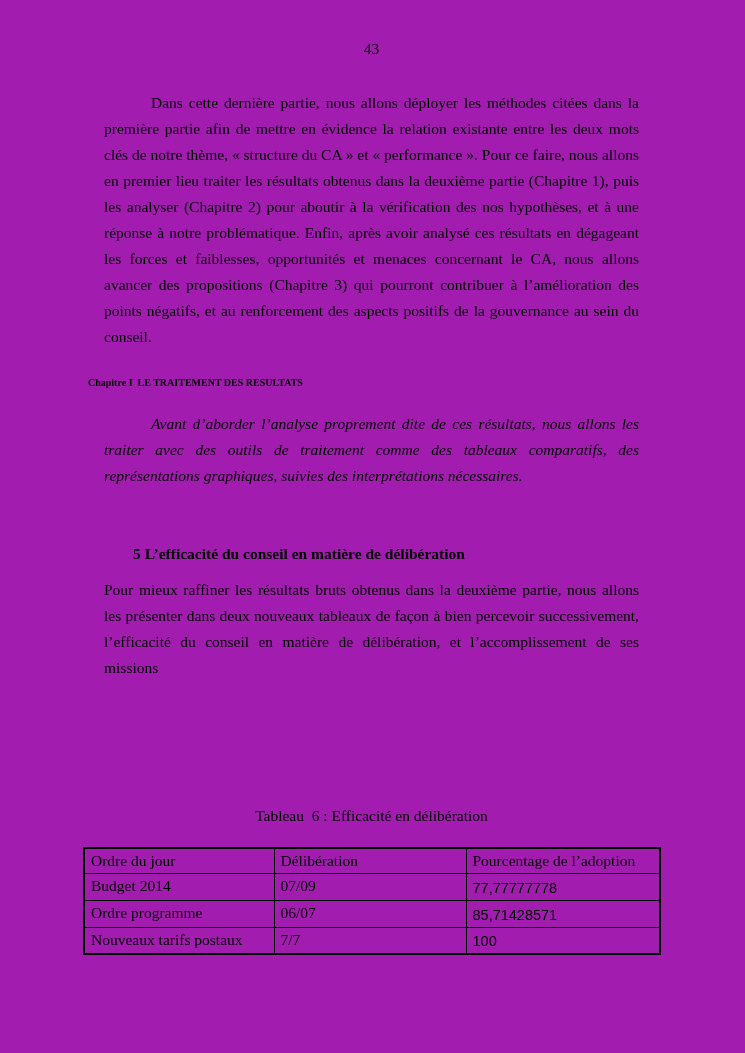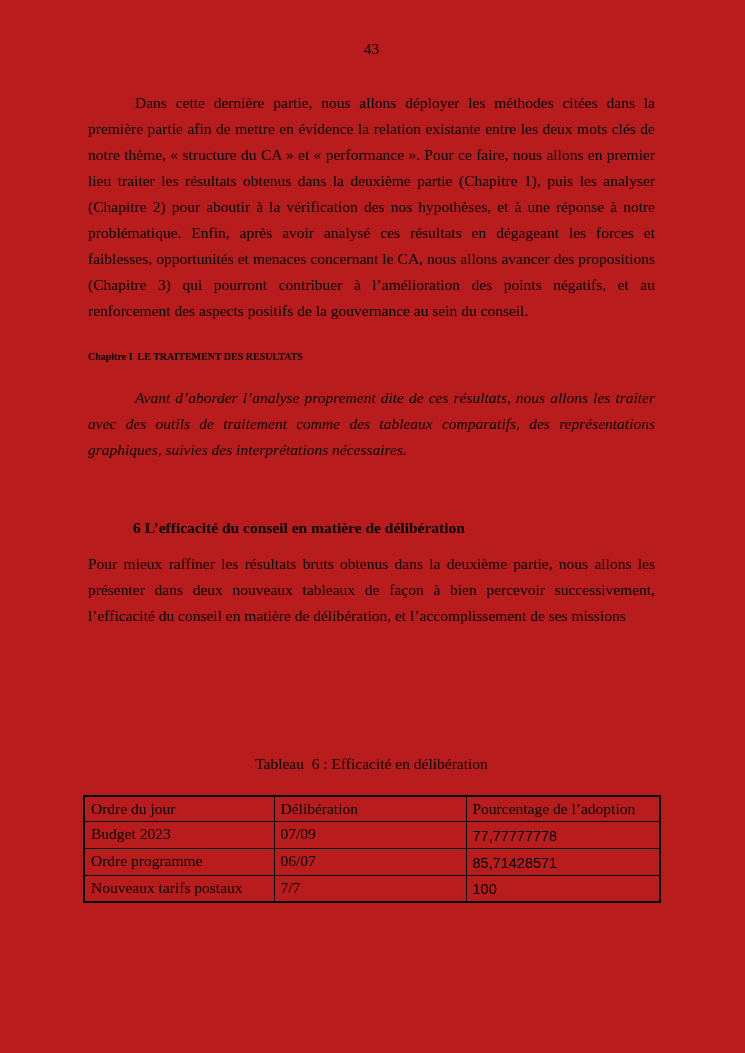--- a/index.html
+++ b/index.html
@@ -1,37 +1,37 @@
 <!DOCTYPE html>
 <html><head>
 <meta charset="utf-8">
 <style>
   html, body { margin: 0; padding: 0; background: #e8e8e8; }
   .page {
     position: relative;
     width: 745px;
     height: 1053px;
     margin: 0 auto;
-    background: #b91c1c;
+    background: #a21caf;
     color: #000000;
     font-family: "Liberation Serif", "DejaVu Serif", serif;
     font-size: 15.5px;
     line-height: 26px;
     overflow: hidden;
   }
   .content {
     padding-left: 88px;
     padding-right: 90px;
   }
   .page-number {
     margin-top: 36px;
     text-align: center;
     line-height: 26px;
   }
-  p { margin: 0; }
+  p { margin: 16px; }
   .body-para {
     text-align: justify;
   }
   .para-1 {
     margin-top: 28px;
     text-indent: 47px;
   }
   .chapter-heading {
     margin: 20px 0 0 0;
     font-size: 10px;
@@ -100,42 +100,42 @@
   <div class="content">
 
     <div class="page-number">43</div>
 
     <p class="body-para para-1">Dans cette dernière partie, nous allons déployer les méthodes citées dans la première partie afin de mettre en évidence la relation existante entre les deux mots clés de notre thème, « structure du CA » et « performance ». Pour ce faire, nous allons en premier lieu traiter les résultats obtenus dans la deuxième partie (Chapitre 1), puis les analyser (Chapitre 2) pour aboutir à la vérification des nos hypothèses, et à une réponse à notre problématique. Enfin, après avoir analysé ces résultats en dégageant les forces et faiblesses, opportunités et menaces concernant le CA, nous allons avancer des propositions (Chapitre 3) qui pourront contribuer à l’amélioration des points négatifs, et au renforcement des aspects positifs de la gouvernance au sein du conseil.</p>
 
     <h2 class="chapter-heading">Chapitre I  LE TRAITEMENT DES RESULTATS</h2>
 
     <p class="body-para para-2">Avant d’aborder l’analyse proprement dite de ces résultats, nous allons les traiter avec des outils de traitement comme des tableaux comparatifs, des représentations graphiques, suivies des interprétations nécessaires.</p>
 
-    <h3 class="section-heading">6 L’efficacité du conseil en matière de délibération</h3>
+    <h3 class="section-heading">5 L’efficacité du conseil en matière de délibération</h3>
 
     <p class="body-para para-3">Pour mieux raffiner les résultats bruts obtenus dans la deuxième partie,  nous allons les présenter dans deux nouveaux tableaux de façon à bien percevoir successivement, l’efficacité du conseil en matière de délibération, et l’accomplissement de ses missions</p>
 
     <div class="table-caption">Tableau  6 : Efficacité en délibération</div>
 
     <table class="data-table">
       <colgroup>
         <col class="c1">
           <col class="c2">
           <col class="c3">
       </colgroup>
       <thead>
         <tr>
           <th>Ordre du jour</th>
           <th>Délibération</th>
           <th>Pourcentage de l’adoption</th>
         </tr>
       </thead>
       <tbody>
         <tr>
-          <td>Budget 2023</td>
+          <td>Budget 2014</td>
           <td>07/09</td>
           <td class="value">77,77777778</td>
         </tr>
         <tr>
           <td>Ordre programme</td>
           <td>06/07</td>
           <td class="value">85,71428571</td>
         </tr>
         <tr>
           <td>Nouveaux tarifs postaux</td>

